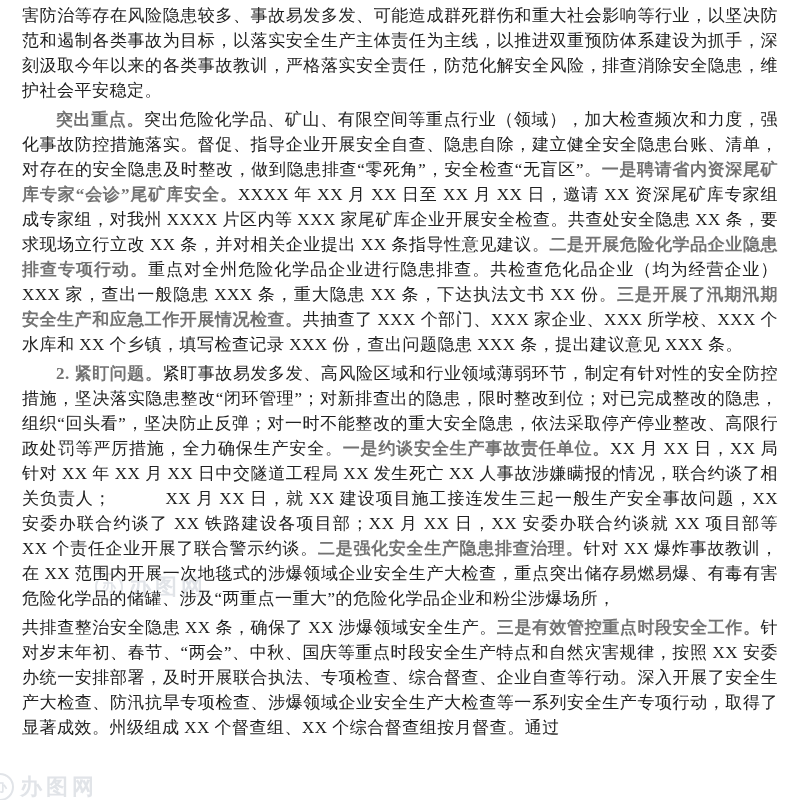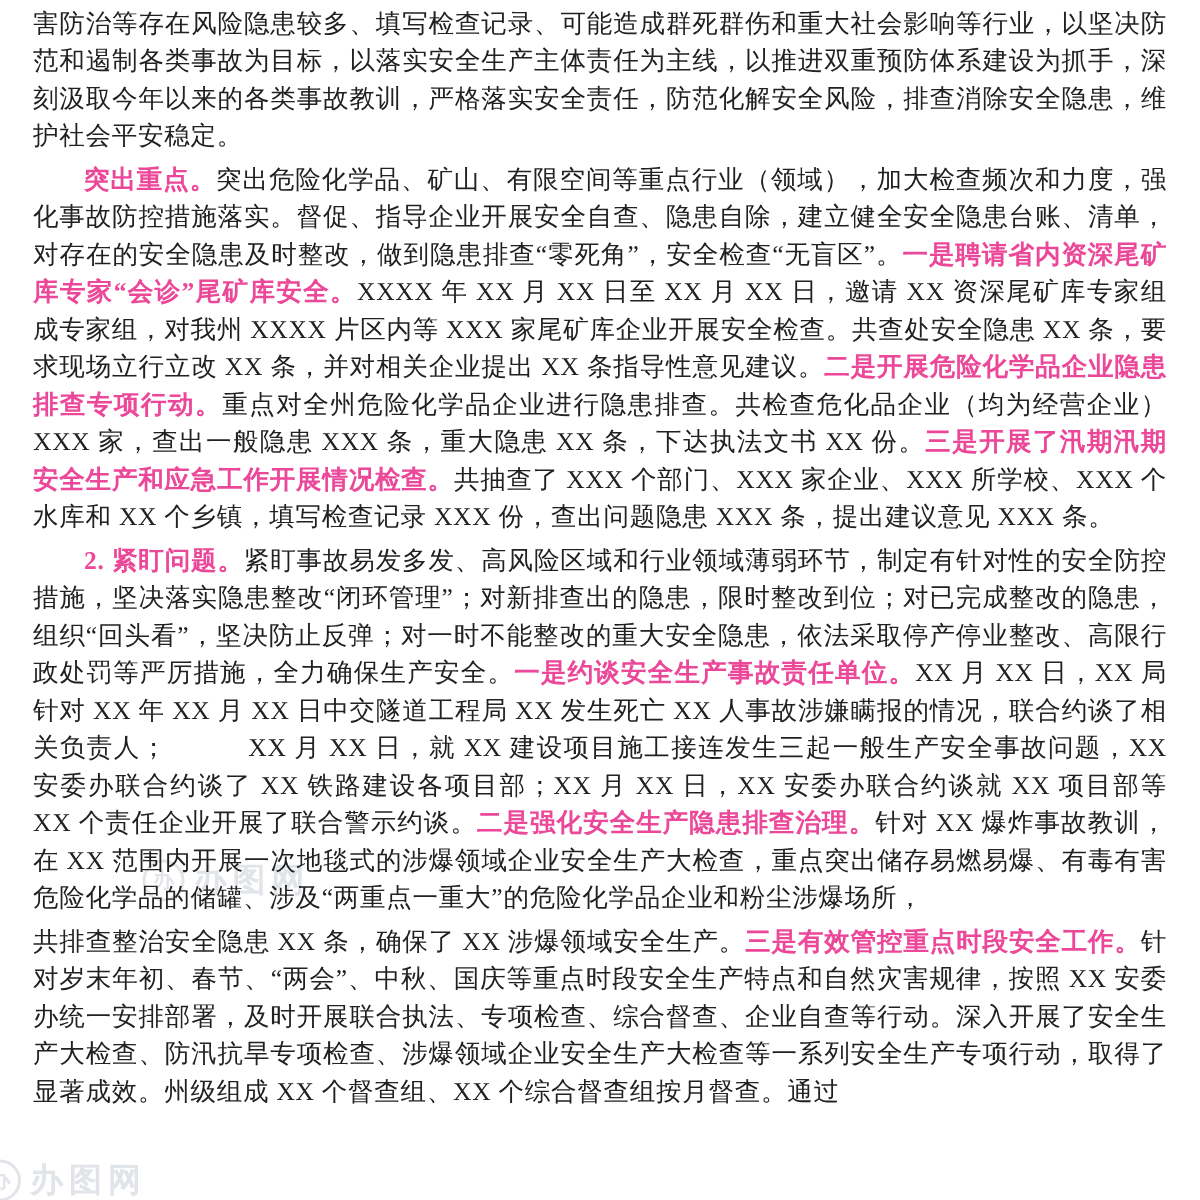--- a/index.html
+++ b/index.html
@@ -14,21 +14,21 @@
     font-size:17px;
     line-height:25px;
     letter-spacing:0.5px;
     text-align:justify;
     color:#212121;
     margin:0 0 4px 0;
   }
   p.indent { text-indent:2em; }
   p.section-break { }
 
-  .seg-bold { font-weight:700; color:#ec4899; }
+  .seg-bold { font-weight:700; color:#737373; }
   .seg-underline { text-underline-offset:3px; }
 
   .watermark {
     position:absolute; z-index:0;
     display:flex; align-items:center; gap:6px;
     opacity:0.55; pointer-events:none;
   }
   .wm-circle {
     width:28px; height:28px; border:2px solid currentColor; border-radius:50%;
     display:inline-flex; align-items:center; justify-content:center;
@@ -52,19 +52,19 @@
   </div>
 
   <div class="watermark wm-b" style="color:#c9ced6;">
     <span class="wm-circle">
         <span>办</span>
       </span>
     <span class="wm-text">办图网</span>
   </div>
 
   <main class="doc-body">
-      <p class="para"><span>害防治等存在风险隐患较多、填写检查记录、可能造成群死群伤和重大社会影响等行业，以坚决防范和遏制各类事故为目标，以落实安全生产主体责任为主线，以推进双重预防体系建设为抓手，深刻汲取今年以来的各类事故教训，严格落实安全责任，防范化解安全风险，排查消除安全隐患，维护社会平安稳定。</span></p>
+      <p class="para"><span>害防治等存在风险隐患较多、事故易发多发、可能造成群死群伤和重大社会影响等行业，以坚决防范和遏制各类事故为目标，以落实安全生产主体责任为主线，以推进双重预防体系建设为抓手，深刻汲取今年以来的各类事故教训，严格落实安全责任，防范化解安全风险，排查消除安全隐患，维护社会平安稳定。</span></p>
       <p class="para indent"><span class="seg-bold">突出重点。</span><span>突出危险化学品、矿山、有限空间等重点行业（领域），加大检查频次和力度，强化事故防控措施落实。督促、指导企业开展安全自查、隐患自除，建立健全安全隐患台账、清单，对存在的安全隐患及时整改，做到隐患排查“</span><span class="seg-underline">零死角</span><span>”，安全检查“</span><span class="seg-underline">无盲区</span><span>”。</span><span class="seg-bold">一是聘请省内资深尾矿库专家“会诊”尾矿库安全。</span><span>XXXX 年 XX 月 XX 日至 XX 月 XX 日，邀请 XX 资深尾矿库专家组成专家组，对我州 XXXX 片区内等 XXX 家尾矿库企业开展安全检查。共查处安全隐患 XX 条，要求现场立行立改 XX 条，并对相关企业提出 XX 条指导性意见建议。</span><span class="seg-bold">二是开展危险化学品企业隐患排查专项行动。</span><span>重点对全州危险化学品企业进行隐患排查。共检查危化品企业（均为经营企业）XXX 家，查出一般隐患 XXX 条，重大隐患 XX 条，下达执法文书 XX 份。</span><span class="seg-bold">三是开展了汛期汛期安全生产和应急工作开展情况检查。</span><span>共抽查了 XXX 个部门、XXX 家企业、XXX 所学校、XXX 个水库和 XX 个乡镇，填写检查记录 XXX 份，查出问题隐患 XXX 条，提出建议意见 XXX 条。</span></p>
       <p class="para indent"><span class="seg-bold">2. 紧盯问题。</span><span>紧盯事故易发多发、高风险区域和行业领域薄弱环节，制定有针对性的安全防控措施，坚决落实隐患整改“闭环管理”；对新排查出的隐患，限时整改到位；对已完成整改的隐患，组织“回头看”，坚决防止反弹；对一时不能整改的重大安全隐患，依法采取停产停业整改、高限行政处罚等严厉措施，全力确保生产安全。</span><span class="seg-bold">一是约谈安全生产事故责任单位。</span><span>XX 月 XX 日，XX 局针对 XX 年 XX 月 XX 日中交隧道工程局 XX 发生死亡 XX 人事故涉嫌瞒报的情况，联合约谈了相关负责人；　　　XX 月 XX 日，就 XX 建设项目施工接连发生三起一般生产安全事故问题，XX 安委办联合约谈了 XX 铁路建设各项目部；XX 月 XX 日，XX 安委办联合约谈就 XX 项目部等 XX 个责任企业开展了联合警示约谈。</span><span class="seg-bold">二是强化安全生产隐患排查治理。</span><span>针对 XX 爆炸事故教训，在 XX 范围内开展一次地毯式的涉爆领域企业安全生产大检查，重点突出储存易燃易爆、有毒有害危险化学品的储罐、涉及“两重点一重大”的危险化学品企业和粉尘涉爆场所，</span></p>
       <p class="para section-break"><span>共排查整治安全隐患 XX 条，确保了 XX 涉爆领域安全生产。</span><span class="seg-bold">三是有效管控重点时段安全工作。</span><span>针对岁末年初、春节、“两会”、中秋、国庆等重点时段安全生产特点和自然灾害规律，按照 XX 安委办统一安排部署，及时开展联合执法、专项检查、综合督查、企业自查等行动。深入开展了安全生产大检查、防汛抗旱专项检查、涉爆领域企业安全生产大检查等一系列安全生产专项行动，取得了显著成效。州级组成 XX 个督查组、XX 个综合督查组按月督查。通过</span></p>
     </main>
 
 </div>
 
 </body></html>

